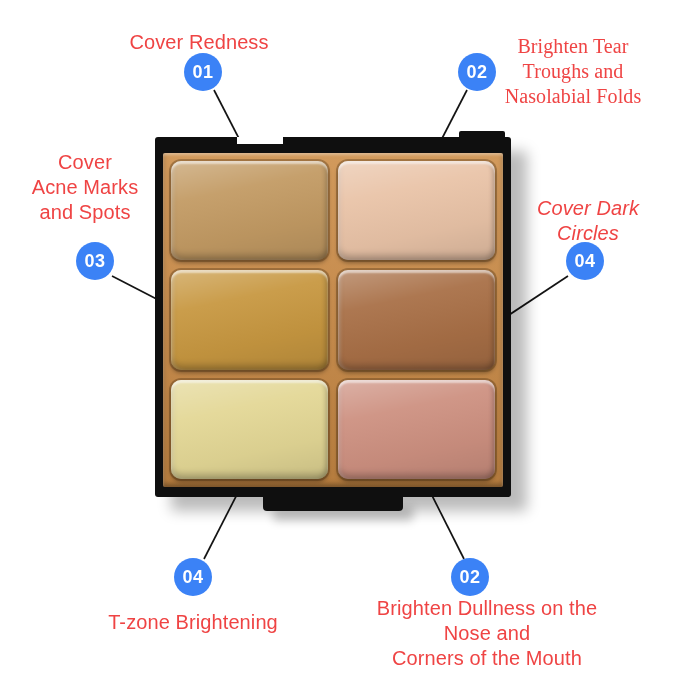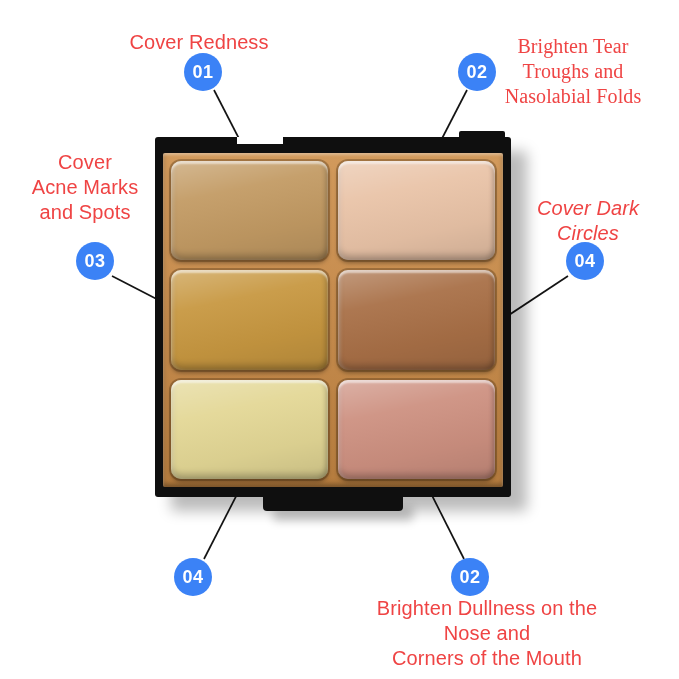--- a/index.html
+++ b/index.html
@@ -93,20 +93,21 @@
 
   <div class="callout-label" style="left:89px;  top:30px;  width:220px;">Cover Redness</div>
   <div class="callout-label" style="left:468px; top:34px;  width:210px;font-family:Liberation Serif, serif;">Brighten Tear
 Troughs and
 Nasolabial Folds</div>
   <div class="callout-label" style="left:5px;   top:150px; width:160px;">Cover
 Acne Marks
 and Spots</div>
   <div class="callout-label" style="left:503px; top:196px; width:170px;font-style:italic;">Cover Dark
 Circles</div>
+  <div class="callout-label" style="left:83px;  top:610px; width:220px;">T-zone Brightening</div>
   <div class="callout-label" style="left:362px; top:596px; width:250px;">Brighten Dullness on the
 Nose and
 Corners of the Mouth</div>
 
   <div class="badge" style="left:184px; top:53px;">
       <span>01</span>
     </div>
   <div class="badge" style="left:458px; top:53px;text-align:center;">
       <span>02</span>
     </div>

